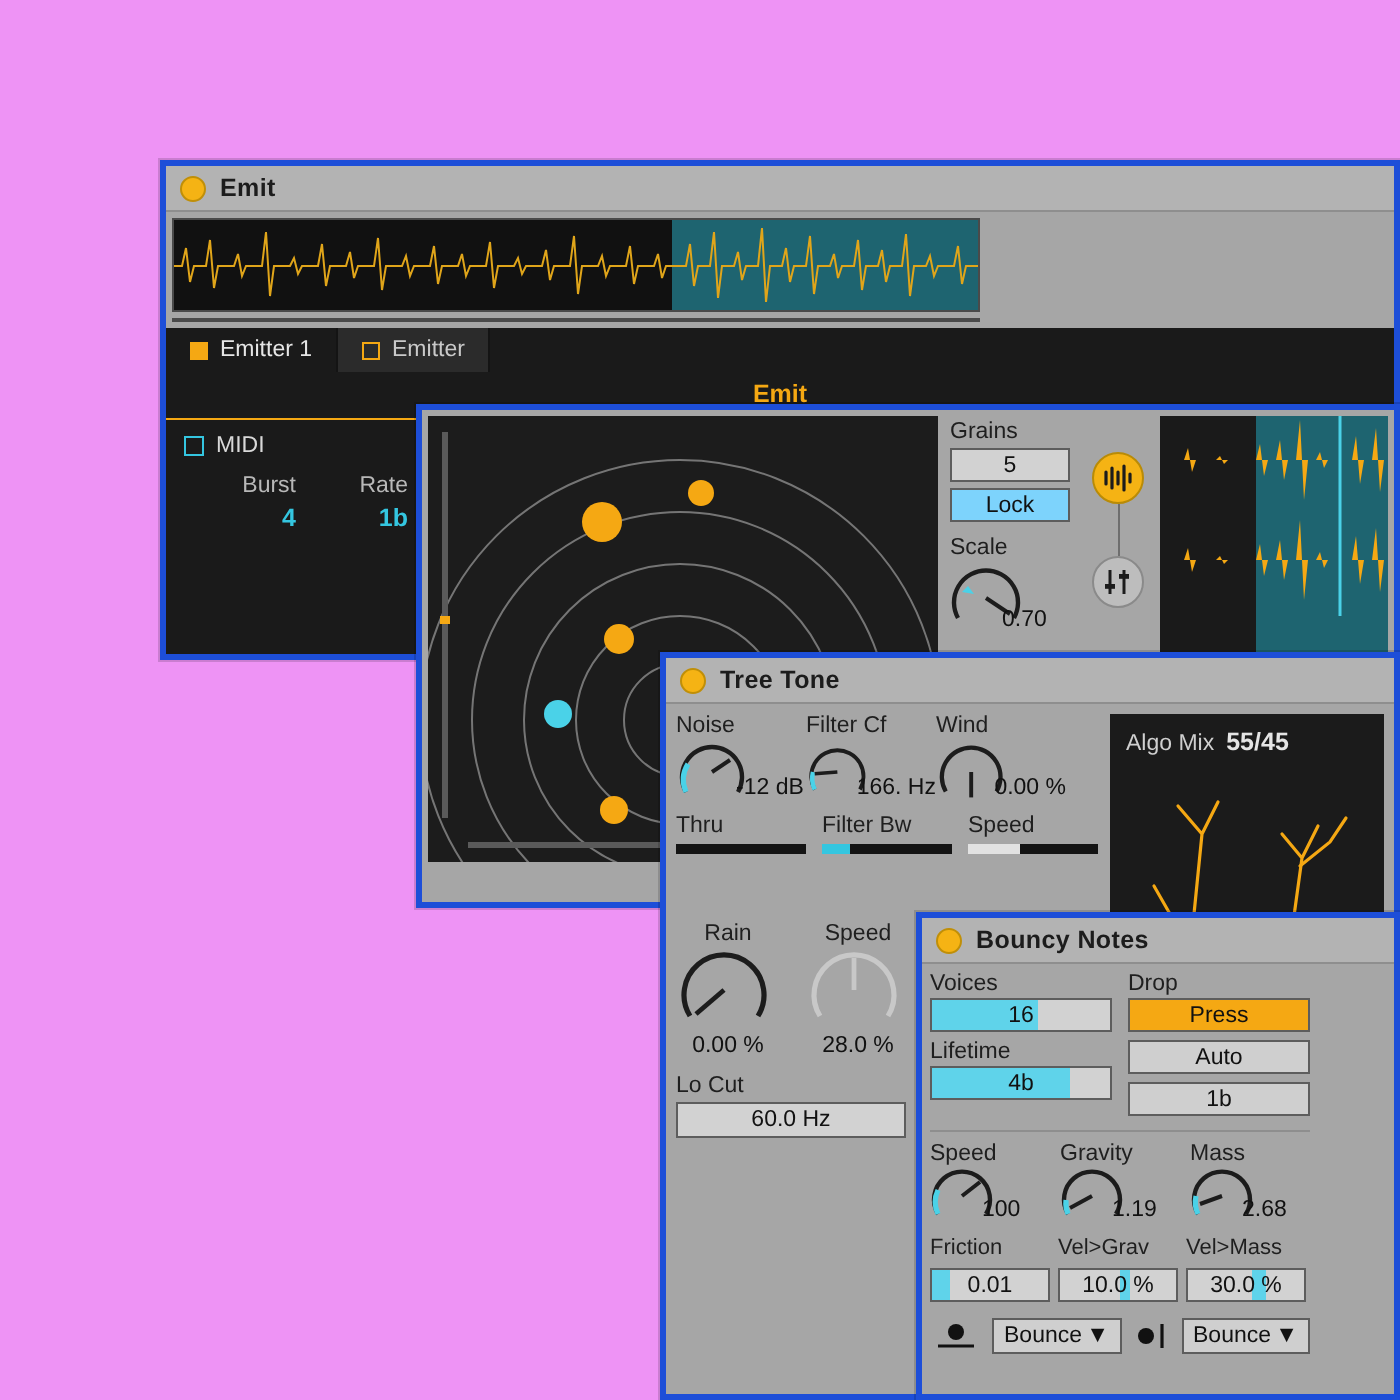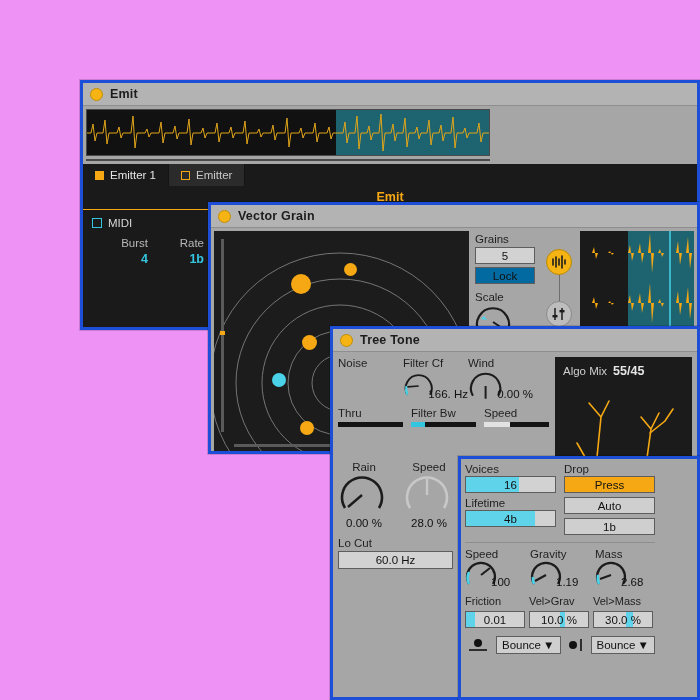--- a/index.html
+++ b/index.html
@@ -86,21 +86,21 @@
   .icobtn.off { background:#bdbdbd; border:1px solid #8a8a8a;}
   .icoline { width:1px;height:26px;background:#6e6e6e;}
   .vg-wave { flex:1; background:#1a1a1a; position:relative; overflow:hidden;}
   .lbl-sm { font-size:11.5px; color:#1f1f1f; }
   .field {
     background:#d2d2d2; border:1px solid #5d5d5d; height:17px;
     display:flex;align-items:center;justify-content:center;
     font-size:11.5px; color:#111; margin-top:2px;
   }
   .btn-gray {
-    background:#0369a1; border:1px solid #5d5d5d; height:17px;
+    background:#7dd3fc; border:1px solid #5d5d5d; height:17px;
     display:flex;align-items:center;justify-content:center;
     font-size:11.5px; color:#111; margin-top:3px;
   }
 
   
   #treetone { left:330px; top:326px; width:370px; height:374px; }
   .tt-body { display:flex; padding:5px; gap:5px; height:351px;}
   .tt-left { width:212px; }
   .tt-right { flex:1; background:#1b1b1b; position:relative; overflow:hidden;}
   .knob-row { display:flex; gap:0; margin-bottom:2px;}
@@ -261,24 +261,20 @@
           <div class="ghost" style="position:absolute;left:0;top:0;">x</div>
           <div class="ghost" style="position:absolute;left:0;top:16px;">y</div>
         </div>
       </div>
     </div>
 
   </div>
 </div>
 
 <div class="device" id="vgrain">
-  <div class="titlebar">
-    <div class="dot-on"></div>
-    <div class="title-text">Vector Grain</div>
-  </div>
   <div class="vg-body">
     <div class="vg-scope">
       <svg width="253" height="223" viewBox="0 0 253 223">
         <g stroke="#8c8c8c" fill="none" stroke-width="1" opacity=".8">
           <circle cx="126" cy="152" r="28"></circle>
           <circle cx="126" cy="152" r="52"></circle>
           <circle cx="126" cy="152" r="78"></circle>
           <circle cx="126" cy="152" r="104"></circle>
           <circle cx="126" cy="152" r="130"></circle>
         </g>
@@ -357,20 +353,28 @@
 <div class="device" id="treetone">
   <div class="titlebar">
     <div class="dot-on"></div>
     <div class="title-text">Tree Tone</div>
   </div>
   <div class="tt-body">
     <div class="tt-left">
       <div class="knob-row">
         <div class="knob-cell">
           <div class="cap">Noise</div>
+          <div class="knob-wrap">
+            <svg width="36" height="32" viewBox="0 0 36 32">
+              <path d="M5 26 A15 15 0 1 1 31 26" stroke="#1c1c1c" stroke-width="2.2" fill="none"></path>
+              <path d="M5 26 A15 15 0 0 1 6 12" stroke="#4ad2e8" stroke-width="2.6" fill="none"></path>
+              <path d="M18 16 L27 10" stroke="#1c1c1c" stroke-width="2"></path>
+            </svg>
+            <div class="knob-val">-12 dB</div>
+          </div>
         </div>
         <div class="knob-cell">
           <div class="cap">Filter Cf</div>
           <div class="knob-wrap">
             <svg width="36" height="32" viewBox="0 0 36 32">
               <path d="M5 26 A15 15 0 1 1 31 26" stroke="#1c1c1c" stroke-width="2.2" fill="none"></path>
               <path d="M5 26 A15 15 0 0 1 4 16" stroke="#4ad2e8" stroke-width="2.6" fill="none"></path>
               <path d="M18 16 L5 17" stroke="#1c1c1c" stroke-width="2"></path>
             </svg>
             <div class="knob-val">166. Hz</div>
@@ -452,20 +456,24 @@
           <path d="M28 300 L22 250 L14 232 M22 250 L36 240"></path>
           <path d="M98 320 L104 276 L114 260 M104 276 L92 264"></path>
           <path d="M60 330 L56 292 L48 276"></path>
         </g>
       </svg>
     </div>
   </div>
 </div>
 
 <div class="device" id="bouncy">
+  <div class="titlebar">
+    <div class="dot-on"></div>
+    <div class="title-text">Bouncy Notes</div>
+  </div>
   <div class="bn-body">
     <div class="bn-left">
       <div class="bn-top">
         <div class="bn-col">
           <div class="cap">Voices</div>
           <div class="barfield">
             <div class="fill" style="width:60%"></div>
             <span>16</span>
           </div>
           <div class="cap">Lifetime</div>

